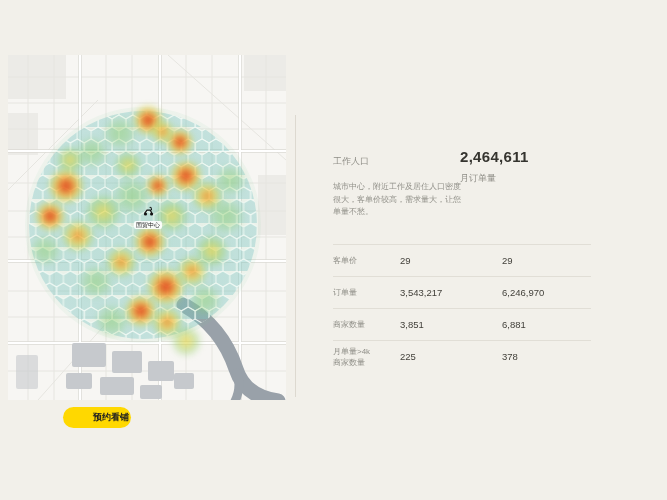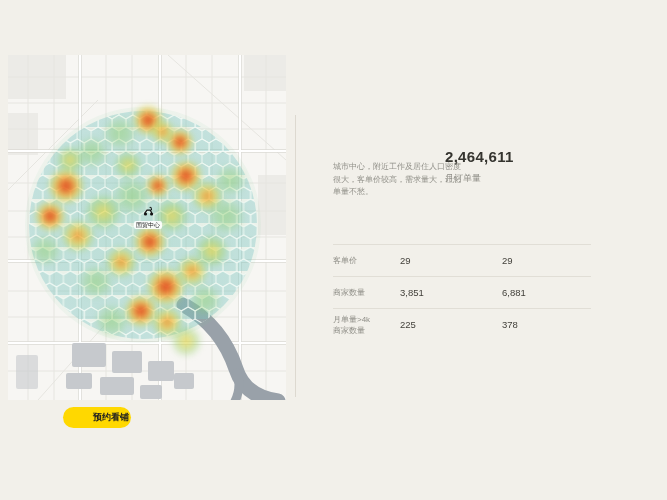--- a/index.html
+++ b/index.html
@@ -21,21 +21,21 @@
           transform:translate(-50%,-50%); pointer-events:none; }
   .marker { position:absolute; left:140px; top:147px; transform:translateX(-50%);
             text-align:center; z-index:6; }
   .marker .mlabel { margin-top:1px; font-size:6px; line-height:8px;
                     background:rgba(255,255,255,0.9); color:#222;
                     padding:0 2px; border-radius:2px; white-space:nowrap; }
   
   .divider-v { position:absolute; left:295px; top:115px; width:1px; height:282px; background:#ddd9d0; }
   .stat { position:absolute; top:148px; width:130px; }
   .stat.s0 { left:333px; }
-  .stat.s1 { left:445px; }
+  .stat.s1 { left:460px; }
   .stat .value { font-size:15px; font-weight:bold; letter-spacing:0.3px; color:#35342f; }
   .stat .slabel { margin-top:7px; font-size:9px; color:#8f8e87; }
   .stat .desc { margin-top:13px; font-size:8px; line-height:12.5px; color:#92918a; }
   .table { position:absolute; left:333px; top:244px; width:258px; }
   .trow { display:flex; align-items:center; min-height:32px; border-top:1px solid #e1ded6; }
   .trow.head { border-top:none; }
   .c-label { width:67px; font-size:8px; line-height:11px; color:#8f8e87; }
   .c1 { width:102px; font-size:9.5px; color:#413f39; }
   .c2 { width:89px;  font-size:9.5px; color:#413f39; }
   .head .c1, .head .c2 { font-size:8px; color:#8f8e87; }
@@ -140,36 +140,42 @@
       <path d="M1.6,7.4 L4,4.2 L7.4,4.2 L8.9,7.4" stroke="#151515" stroke-width="1.2" fill="none"></path>
       <path d="M6.6,1.4 L8.1,1.4 L8.6,4.2" stroke="#151515" stroke-width="1" fill="none"></path>
     </svg>
     <div class="mlabel">国贸中心</div>
   </div>
 </div>
 
 <div class="divider-v"></div>
 
 <div class="stat s0">
+  <div class="slabel">工作人口</div>
   <div class="desc">城市中心，附近工作及居住人口密度很大，客单价较高，需求量大，让您单量不愁。</div>
 </div>
 
 <div class="stat s1">
   <div class="value">2,464,611</div>
   <div class="slabel">月订单量</div>
 </div>
 
 <div class="table">
 
   <div class="trow">
     <div class="c-label">客单价</div>
     <div class="c1">29</div>
     <div class="c2">29</div>
   </div>
 
+  <div class="trow">
+    <div class="c-label">订单量</div>
+    <div class="c1">3,543,217</div>
+    <div class="c2">6,246,970</div>
+  </div>
 
   <div class="trow">
     <div class="c-label">商家数量</div>
     <div class="c1">3,851</div>
     <div class="c2">6,881</div>
   </div>
 
   <div class="trow">
     <div class="c-label">
       <div>月单量&gt;4k</div>

